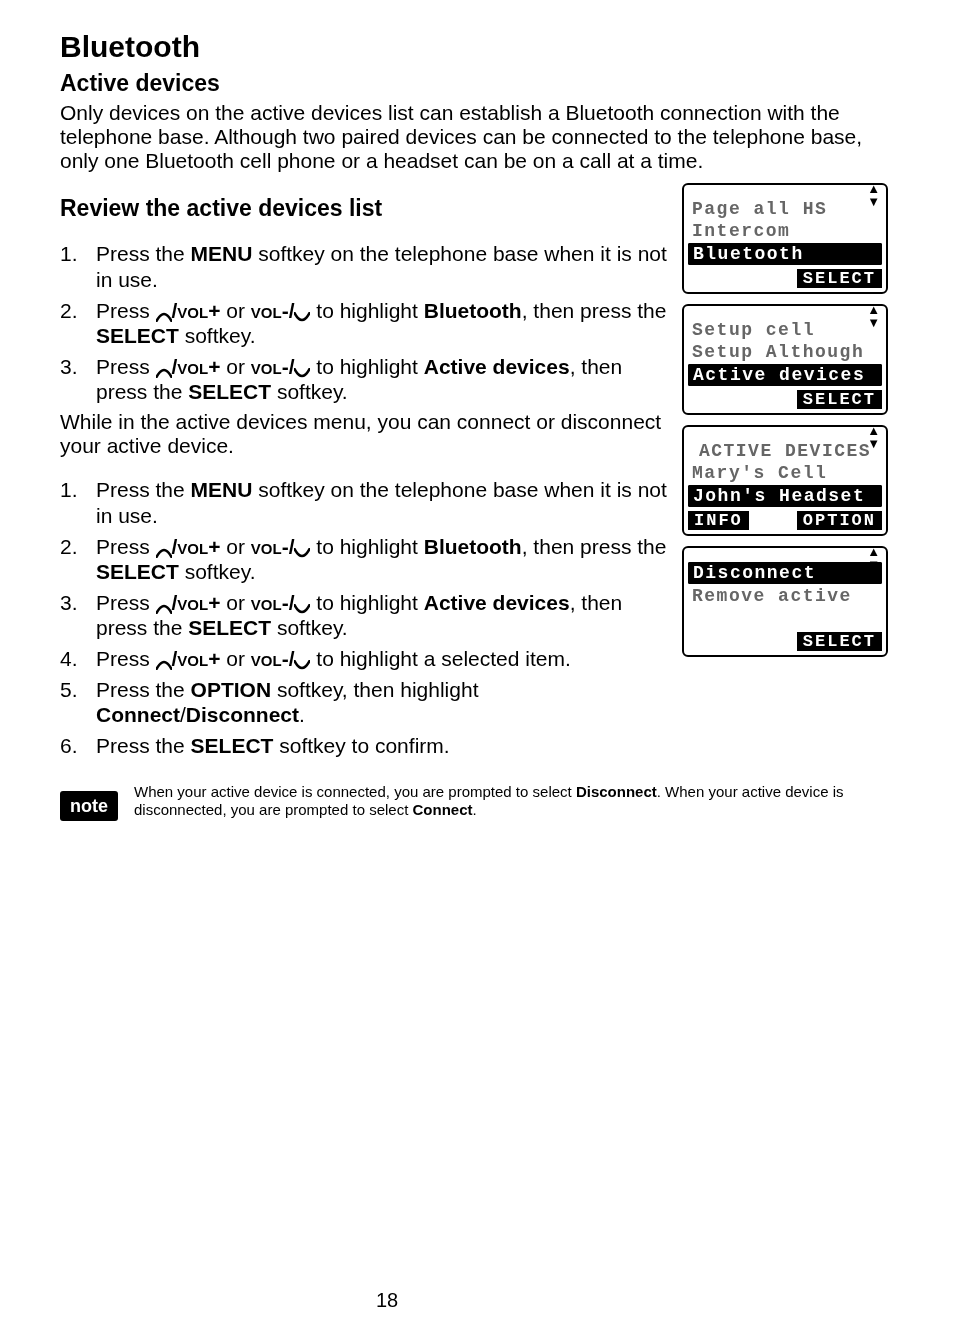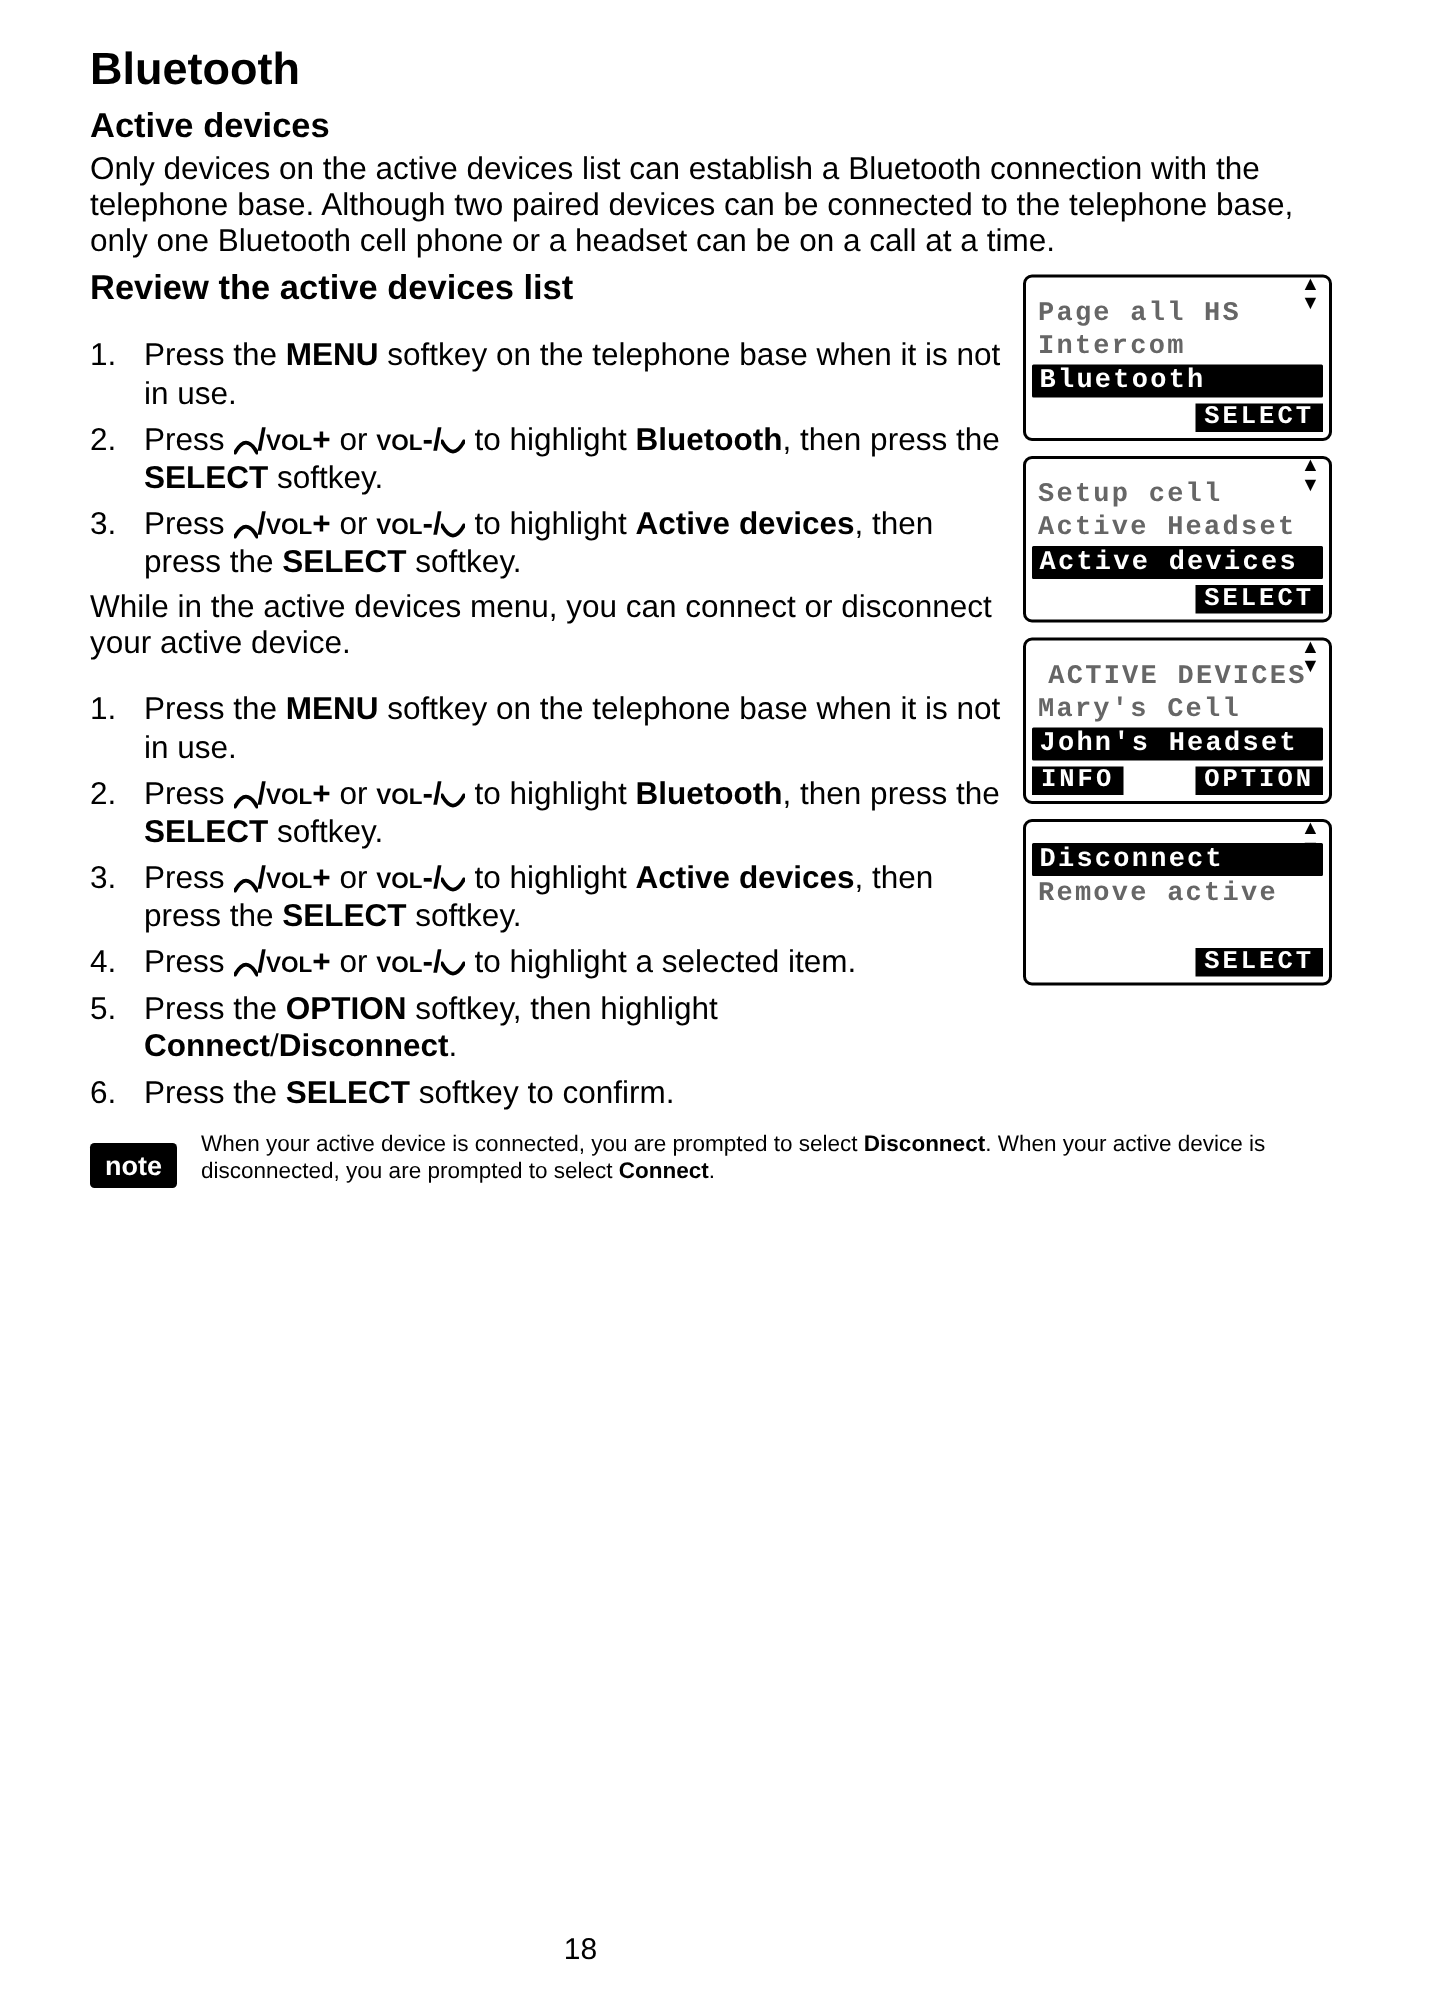--- a/index.html
+++ b/index.html
@@ -20,21 +20,21 @@
     margin-bottom: 6px;
   }
   h2 {
     font-size: 23px;
     font-weight: bold;
     margin-bottom: 4px;
   }
   h3 {
     font-size: 23px;
     font-weight: bold;
-    margin-top: 1px;
+    margin-top: 18px;
     margin-bottom: 4px;
   }
   .para {
     font-size: 21px;
     line-height: 1.15;
     margin-bottom: 4px;
   }
   .two-col {
     display: flex;
     gap: 14px;
@@ -148,21 +148,21 @@
   }
   .lcd .spacer {
     height: 20px;
   }
 
   
   .note-row {
     display: flex;
     align-items: flex-start;
     gap: 16px;
-    margin-top: 8px;
+    margin-top: 20px;
   }
   .note-badge {
     background: #000;
     color: #fff;
     font-size: 18px;
     font-weight: bold;
     width: 58px;
     height: 30px;
     display: flex;
     align-items: center;
@@ -266,21 +266,21 @@
           <div class="softkey">SELECT</div>
         </div>
       </div>
 
       <div class="lcd">
         <div class="scroll-ind">
             <span class="tri">▲</span>
             <span class="tri">▼</span>
           </div>
         <div class="line first">Setup cell</div>
-        <div class="line">Active Headset</div>
+        <div class="line">Setup Although</div>
         <div class="line sel">Active devices</div>
         <div class="softkey-row">
           <div class="softkey">SELECT</div>
         </div>
       </div>
 
       <div class="lcd">
         <div class="scroll-ind">
             <span class="tri">▲</span>
             <span class="tri">▼</span>

